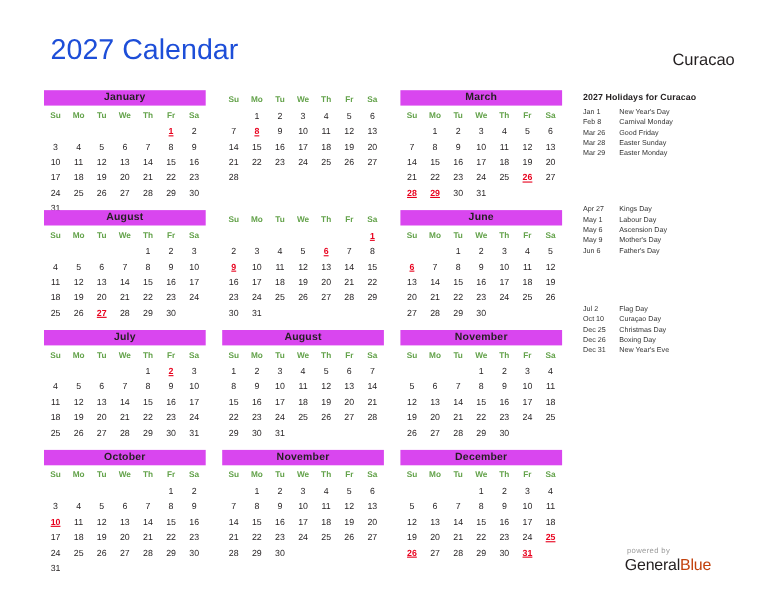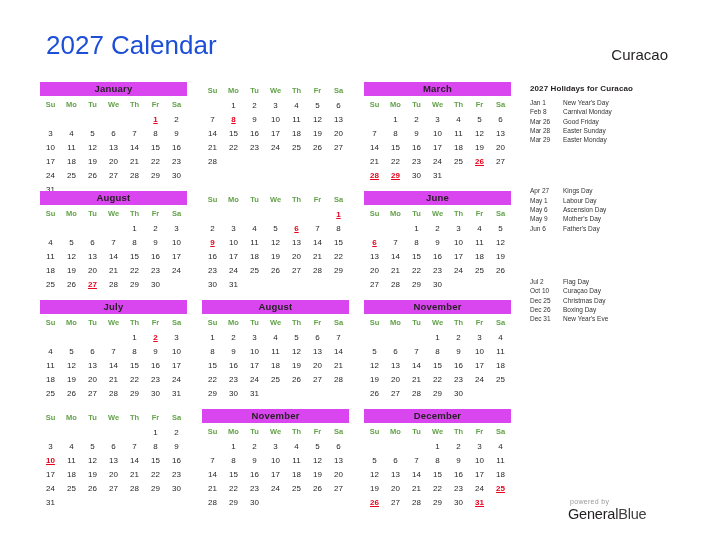--- a/index.html
+++ b/index.html
@@ -148,21 +148,21 @@
     letter-spacing: .3px;
     margin-bottom: 1px;
     padding-left: 2px;
   }
   #brand-wrap {
     font-size: 14.5px;
     letter-spacing: -0.2px;
     white-space: nowrap;
   }
   #brand-general { color: #231f20; text-align: right; }
-  #brand-blue { color: #404040; }
+  #brand-blue { color: #c2410c; }
 </style>
 </head>
 <body>
 
 <div id="page-header">
   <div id="cal-title">2027 Calendar</div>
   <div id="country-name">Curacao</div>
 </div>
 
 <div id="months-grid">
@@ -750,20 +750,21 @@
               <td>30</td>
               <td class="empty">&nbsp;</td>
               <td class="empty">&nbsp;</td>
             </tr>
           </tbody>
         </table>
       </div>
     </div>
     <div class="month-row">
       <div class="month-block">
+        <div class="month-name">October</div>
         <table class="month-table">
           <thead>
             <tr>
               <th>Su</th>
               <th>Mo</th>
               <th>Tu</th>
               <th>We</th>
               <th>Th</th>
               <th>Fr</th>
               <th>Sa</th>

